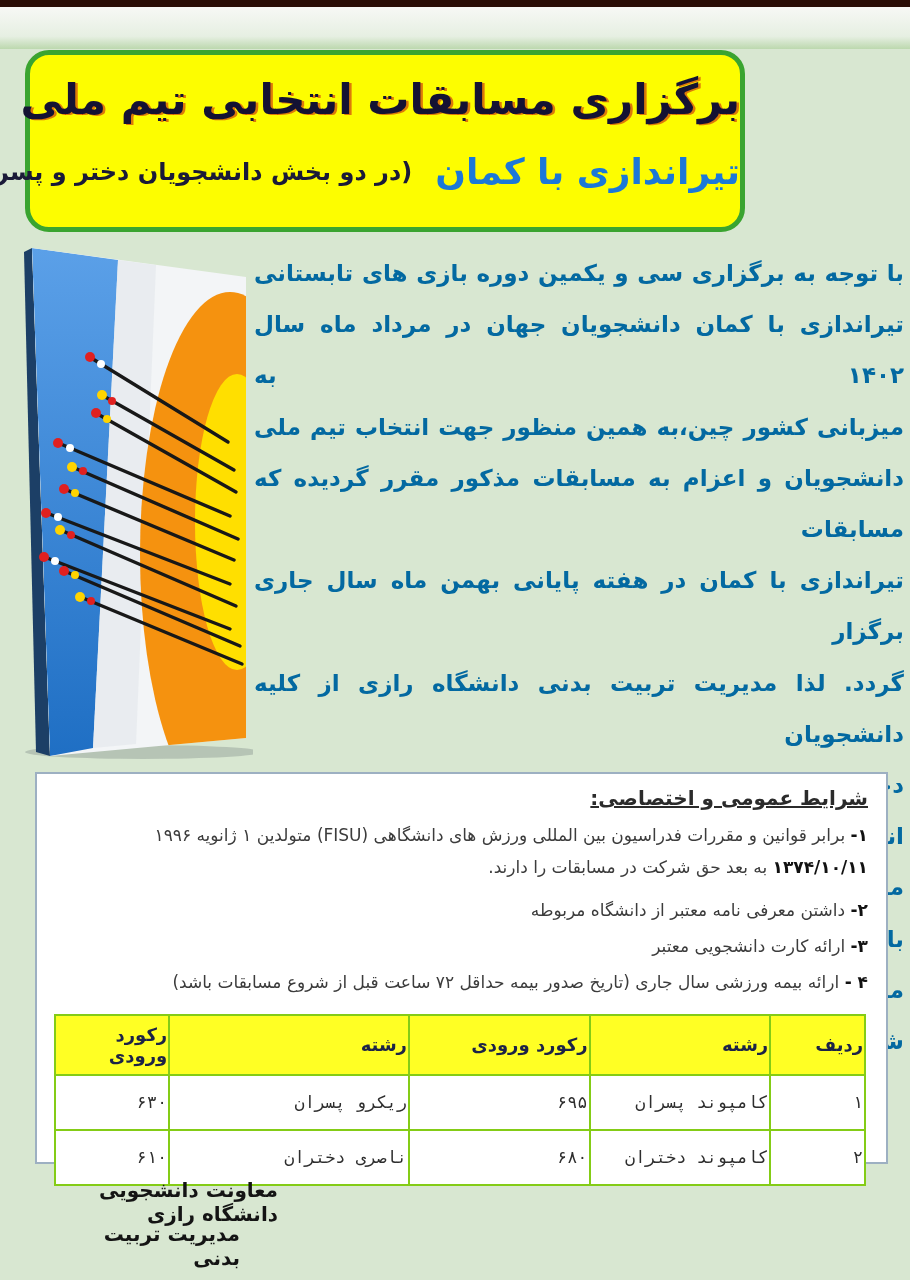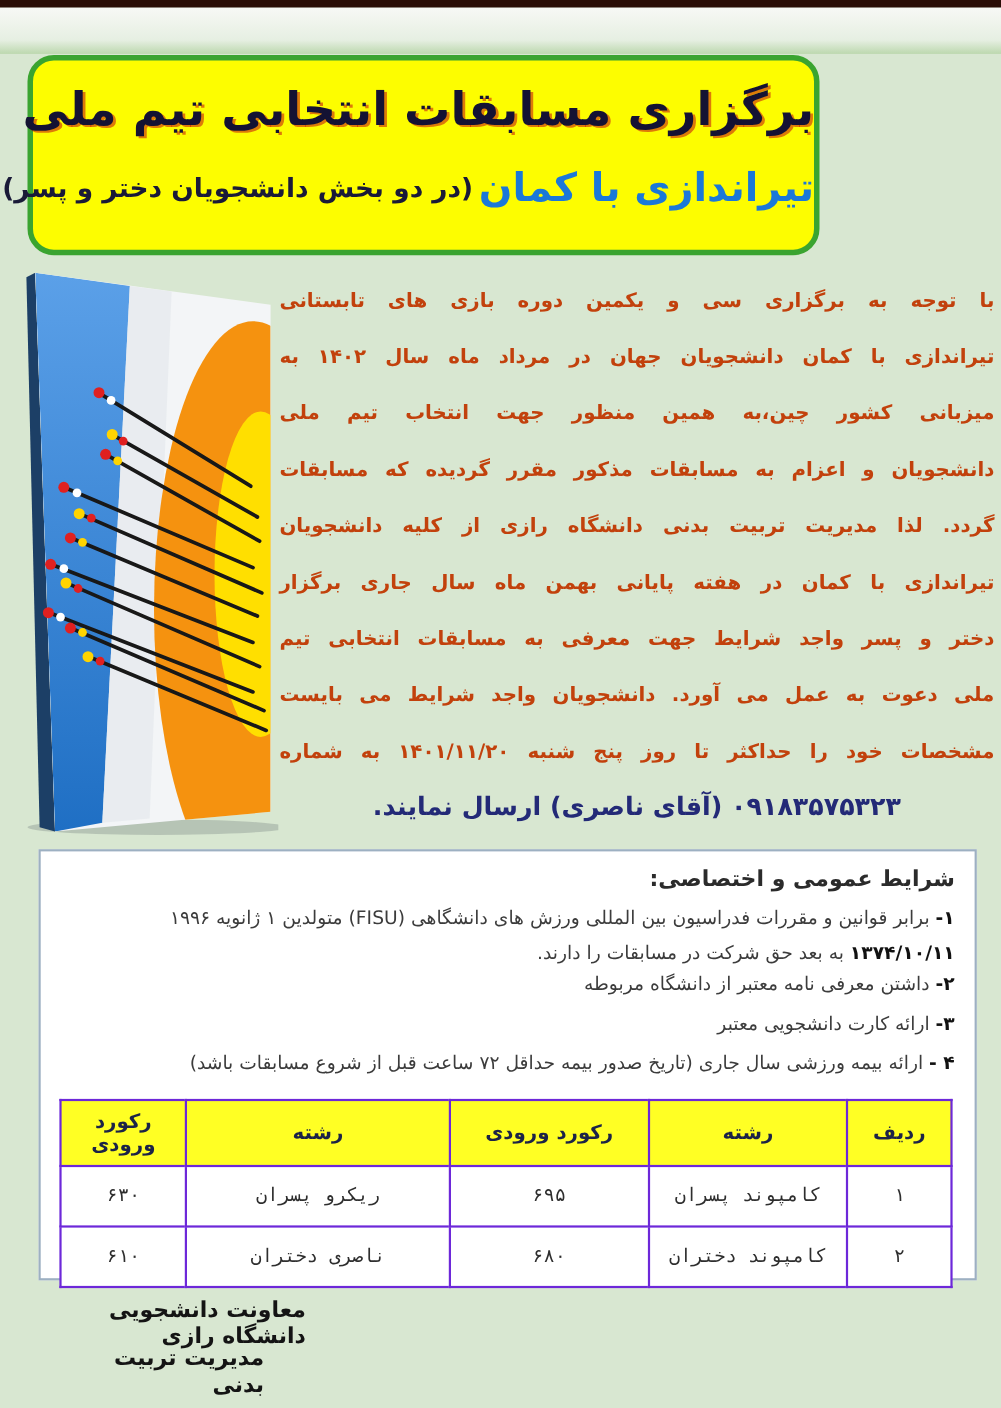--- a/index.html
+++ b/index.html
@@ -9,43 +9,43 @@
   .top-darkbar{position:absolute;left:0;top:0;width:910px;height:7px;background:#2a0d06;}
   .top-lightbar{position:absolute;left:0;top:7px;width:910px;height:42px;
     background:linear-gradient(#f7f8f5,#e6efe2 70%,#bcd8ae);}
 
   .header-box{position:absolute;left:25px;top:50px;width:720px;height:182px;
     box-sizing:border-box;background:#fdfd00;border:5px solid #3aa430;border-radius:24px;
     text-align:center;}
   .header-title{margin-top:20px;font-size:42px;font-weight:bold;color:#141233;
     text-shadow:2.5px 1px 0 rgba(195,15,15,.55);line-height:1.2;white-space:nowrap;}
   .header-sub{margin-top:26px;white-space:nowrap;direction:rtl;}
-  .header-sub .sub-main{font-size:36px;font-weight:bold;color:#1b78d8;vertical-align:middle;}
+  .header-sub .sub-main{font-size:36px;font-weight:bold;color:#1b78d8;vertical-align:middle;margin-left:18px;}
   .header-sub .sub-note{font-size:24px;font-weight:bold;color:#1a1a38;vertical-align:middle;}
 
   .illustration{position:absolute;left:8px;top:244px;width:245px;height:516px;}
 
   .body-text{position:absolute;right:6px;top:248px;width:650px;direction:rtl;}
-  .body-line{font-size:18px;font-weight:bold;color:#c2410c;line-height:51.2px;
+  .body-line{font-size:23px;font-weight:bold;color:#0369a1;line-height:51.2px;
     text-align:justify;text-align-last:justify;white-space:normal;}
   .body-line-last{font-size:23px;font-weight:bold;color:#232a77;line-height:51.2px;
     text-align:center;}
 
   .cond-box{position:absolute;left:35px;top:772px;width:853px;height:392px;
     box-sizing:border-box;background:#ffffff;border:2px solid #9db0c2;
     direction:rtl;padding:10px 18px 0 20px;}
-  .cond-title{font-size:20px;font-weight:bold;color:#2b2b2b;
+  .cond-title{font-size:20px;font-weight:bold;color:#2b2b2b;text-decoration:underline;
     margin:2px 0 12px 0;}
   .cond-item{font-size:17px;color:#3c3c3c;margin-bottom:10px;line-height:1.55;}
   .cond-item b{color:#111;}
-  .cond-cont{margin-top:-4px;margin-bottom:1px;}
+  .cond-cont{margin-top:-4px;margin-bottom:16px;}
   .cond-gap{margin-top:0;}
 
   table.records{direction:rtl;border-collapse:collapse;width:812px;margin:18px 2px 0 0;}
-  table.records th,table.records td{border:2px solid #6d28d9;text-align:center;}
+  table.records th,table.records td{border:2px solid #84cc16;text-align:right;}
   table.records th{background:#ffff24;color:#1c2347;font-size:18px;font-weight:bold;height:56px;}
   table.records td{background:#ffffff;color:#2e2e2e;font-size:17px;height:51px;font-family:Liberation Mono, monospace;}
 
   .footer1{position:absolute;left:28px;top:1178px;width:250px;text-align:right;
     font-size:20px;font-weight:bold;color:#141414;direction:rtl;}
   .footer2{position:absolute;left:50px;top:1222px;width:190px;text-align:right;
     font-size:20px;font-weight:bold;color:#141414;direction:rtl;}
 </style>
 </head>
 <body>
@@ -119,22 +119,22 @@
       <circle cx="72" cy="353" r="5" fill="#ffd400"></circle>
         <circle cx="83" cy="357" r="4" fill="#e02020"></circle>
     </g>
   </svg>
 
   <div class="body-text">
     <div class="body-line">با توجه به برگزاری سی و یکمین دوره بازی های تابستانی</div>
     <div class="body-line">تیراندازی با کمان دانشجویان جهان در مرداد ماه سال ۱۴۰۲ به</div>
     <div class="body-line">میزبانی کشور چین،به همین منظور جهت انتخاب تیم ملی</div>
     <div class="body-line">دانشجویان و اعزام به مسابقات مذکور مقرر گردیده که مسابقات</div>
+    <div class="body-line">تیراندازی با کمان در هفته پایانی بهمن ماه سال جاری برگزار</div>
     <div class="body-line">گردد. لذا مدیریت تربیت بدنی دانشگاه رازی از کلیه دانشجویان</div>
-    <div class="body-line">تیراندازی با کمان در هفته پایانی بهمن ماه سال جاری برگزار</div>
     <div class="body-line">دختر و پسر واجد شرایط جهت معرفی به مسابقات انتخابی تیم</div>
     <div class="body-line">ملی دعوت به عمل می آورد. دانشجویان واجد شرایط می بایست</div>
     <div class="body-line">مشخصات خود را حداکثر تا روز پنج شنبه ۱۴۰۱/۱۱/۲۰ به شماره</div>
     <div class="body-line-last">۰۹۱۸۳۵۷۵۳۲۳ (آقای ناصری) ارسال نمایند.</div>
   </div>
 
   <div class="cond-box">
     <div class="cond-title">شرایط عمومی و اختصاصی:</div>
 
     <div class="cond-item">

